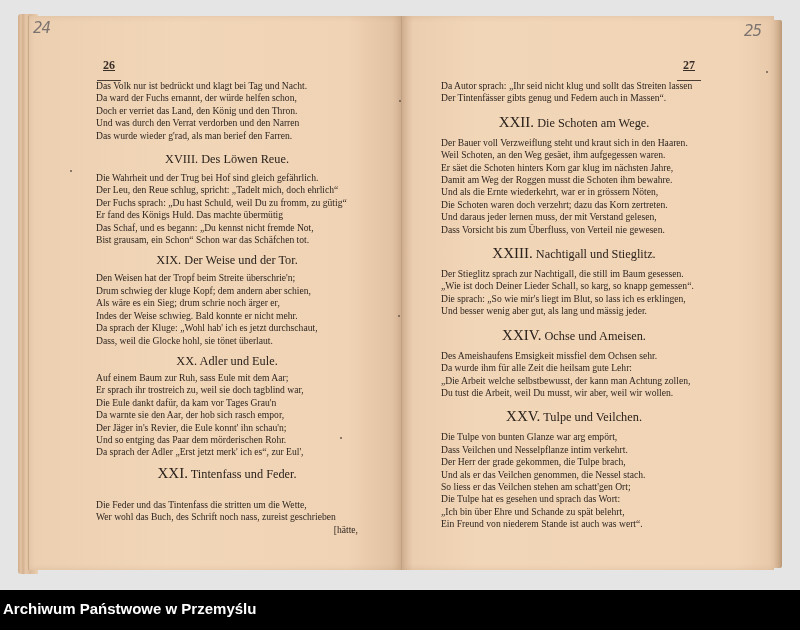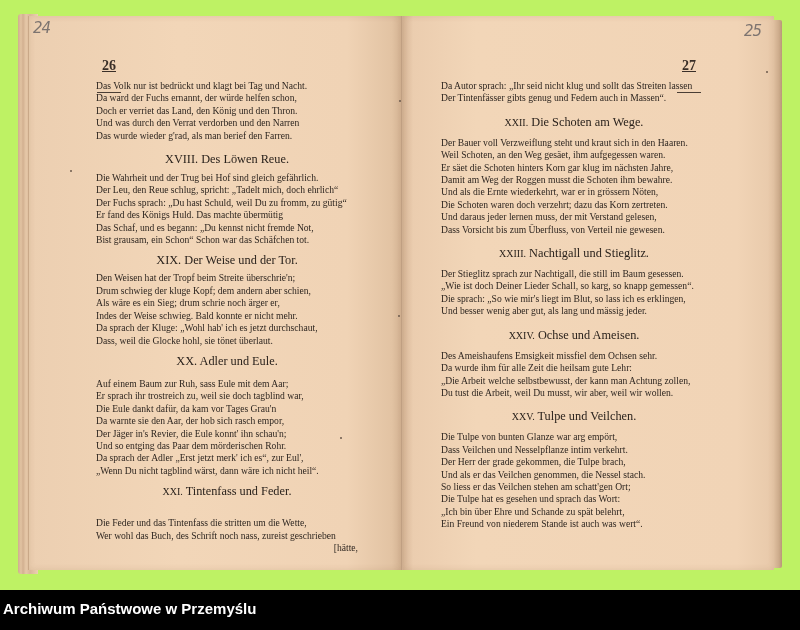--- a/index.html
+++ b/index.html
@@ -11,21 +11,21 @@
       height: 630px;
       background: #000000;
       position: relative;
       overflow: hidden;
       font-family: "Liberation Serif", "DejaVu Serif", serif;
     }
     .scan-area {
       position: absolute;
       left: 0; top: 0;
       width: 800px; height: 590px;
-      background: #bef264;
+      background: #e5e5e5;
     }
     
     .left-stack {
       position: absolute;
       left: 18px; top: 14px;
       width: 20px; height: 560px;
       background: linear-gradient(to right, #cfae8e 0px, #e2c3a2 3px, #d2b090 5px, #e6c8a8 8px, #d9b898 12px, #ecd0b2 20px);
       border-radius: 3px 0 0 3px;
     }
     .left-page {
@@ -59,27 +59,27 @@
     .archive-number {
       position: absolute;
       font-family: "DejaVu Sans", sans-serif;
       font-size: 15px;
       color: #7d7470;
       font-style: italic;
       letter-spacing: -1px;
     }
     .page-number {
       position: absolute;
-      font-size: 14px;
+      font-size: 12px;
       font-weight: bold;
       color: #3a2f28;
       text-align: center;
       width: 24px;
       border-bottom: 1px solid #4a3e35;
-      padding-bottom: 18px;
+      padding-bottom: 7px;
       text-decoration: underline;
     }
     .text-block {
       position: absolute;
       color: #2e2620;
       font-size: 9.6px;
       line-height: 12.4px;
     }
     .line {
       white-space: nowrap;
@@ -90,21 +90,21 @@
     }
     .heading {
       display: block;
       text-align: center;
       font-size: 12.3px;
       line-height: 14px;
       color: #2a221c;
       white-space: nowrap;
     }
     .heading .num {
-      font-size: 10px;
+      font-size: 15px;
     }
     .left-text { left: 96px; width: 262px; }
     .right-text { left: 441px; width: 266px; }
     .footer {
       position: absolute;
       left: 0; top: 590px;
       width: 668px; height: 40px;
       background: #000000;
     }
     .footer-label {
@@ -162,32 +162,31 @@
       <span>XIX.</span>
       <span>Der Weise und der Tor.</span>
     </span>
     <span class="line">Den Weisen hat der Tropf beim Streite überschrie'n;</span>
     <span class="line">Drum schwieg der kluge Kopf; dem andern aber schien,</span>
     <span class="line">Als wäre es ein Sieg; drum schrie noch ärger er,</span>
     <span class="line">Indes der Weise schwieg. Bald konnte er nicht mehr.</span>
     <span class="line">Da sprach der Kluge: „Wohl hab' ich es jetzt durchschaut,</span>
     <span class="line">Dass, weil die Glocke hohl, sie tönet überlaut.</span>
 
-    <span class="heading" style="margin-top:7px; margin-bottom:10px;">
+    <span class="heading" style="margin-top:7px; margin-bottom:4px;">
       <span>XX.</span>
       <span>Adler und Eule.</span>
     </span>
     <span class="line">Auf einem Baum zur Ruh, sass Eule mit dem Aar;</span>
     <span class="line">Er sprach ihr trostreich zu, weil sie doch tagblind war,</span>
     <span class="line">Die Eule dankt dafür, da kam vor Tages Grau'n</span>
     <span class="line">Da warnte sie den Aar, der hob sich rasch empor,</span>
     <span class="line">Der Jäger in's Revier, die Eule konnt' ihn schau'n;</span>
     <span class="line">Und so entging das Paar dem mörderischen Rohr.</span>
     <span class="line">Da sprach der Adler „Erst jetzt merk' ich es“, zur Eul',</span>
-    <span class="line">„Wenn Du nicht tagblind wärst, dann wäre ich nicht heil“.</span>
 
     <span class="heading" style="margin-top:7px; margin-bottom:18px;">
       <span class="num">XXI.</span>
       <span>Tintenfass und Feder.</span>
     </span>
     <span class="line">Die Feder und das Tintenfass die stritten um die Wette,</span>
     <span class="line">Wer wohl das Buch, des Schrift noch nass, zureist geschrieben</span>
     <span class="line right">[hätte,</span>
   </div>
 

